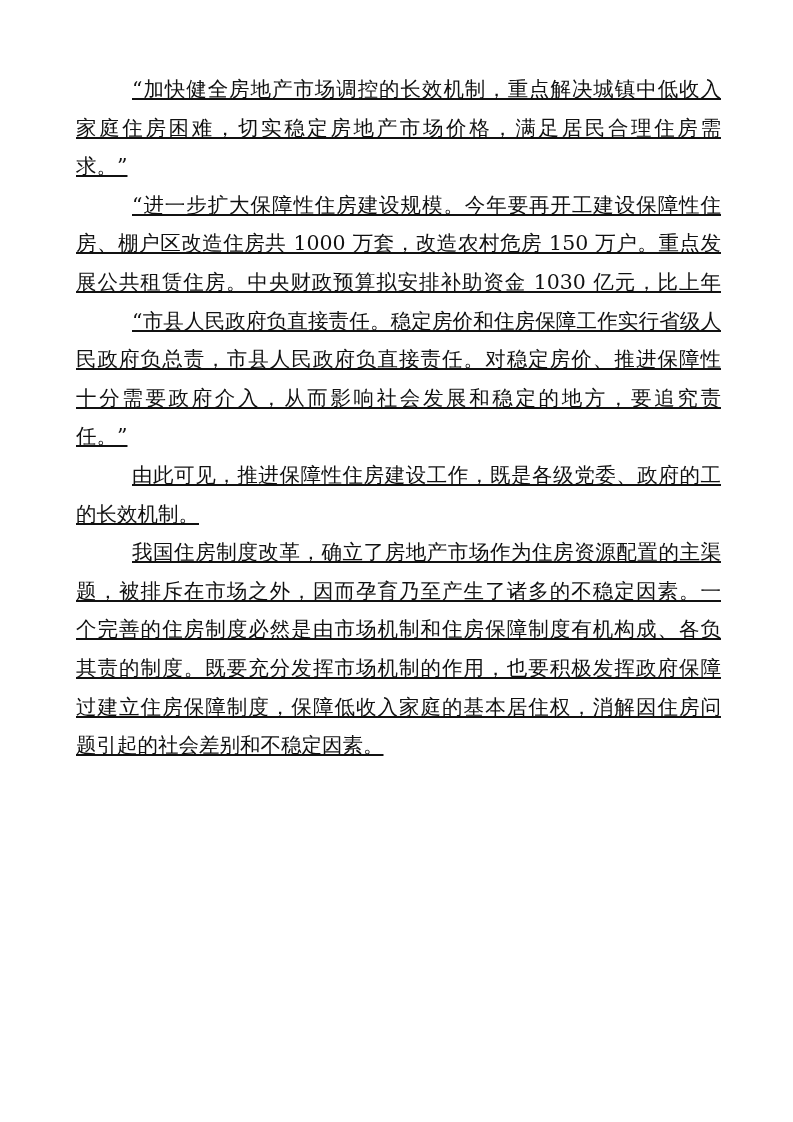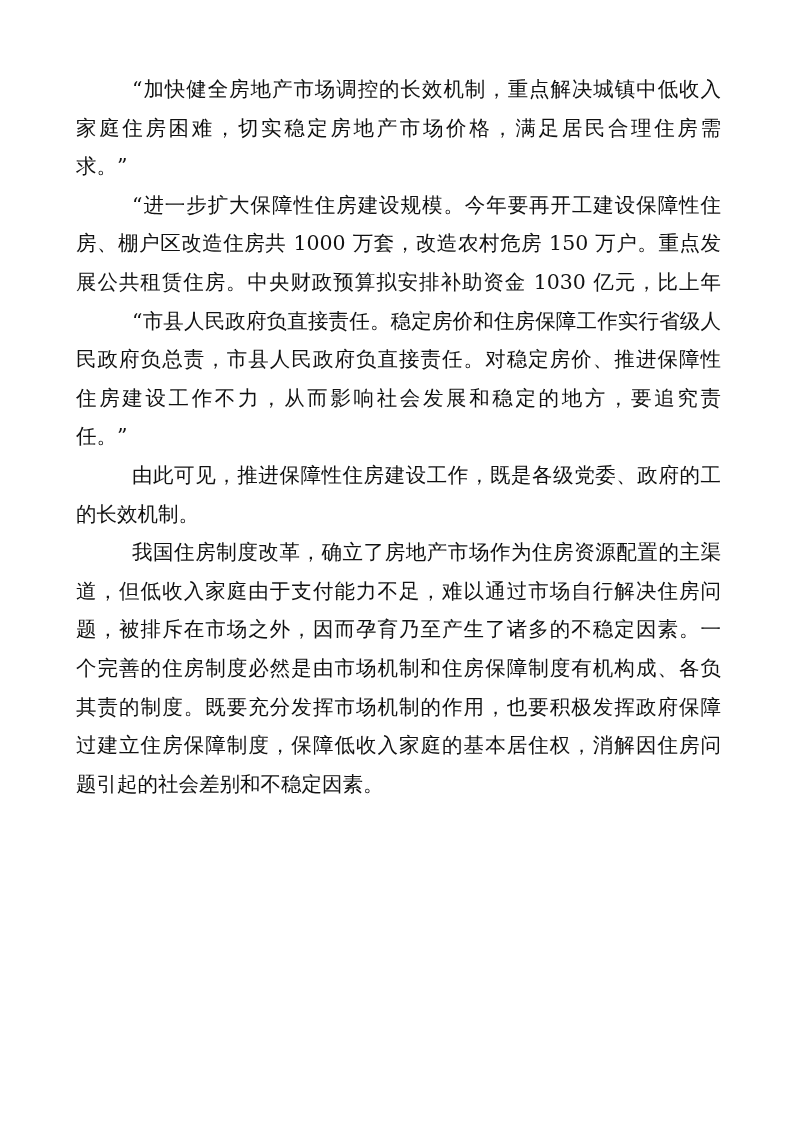--- a/index.html
+++ b/index.html
@@ -7,20 +7,21 @@
     .page {
       position: absolute; left: 76px; top: 70px; width: 645px;
       font-family: "DejaVu Serif", "Liberation Serif", serif;
       color: #111111;
     }
     .line {
       height: 38.6px; line-height: 38.6px;
       font-size: 20.5px; white-space: nowrap;
       text-align: justify; text-align-last: justify;
       letter-spacing: 0px;
+      text-decoration: underline;
     }
     .line.last { text-align-last: left; }
     .line.indent { padding-left: 56px; }
     .line.bold { font-weight: bold; font-family: "DejaVu Sans", "Liberation Sans", sans-serif; }
     .para { margin: 0; }
   </style>
 </head>
 <body>
 
 <div class="page">
@@ -33,33 +34,32 @@
 
   <div class="para">
     <div class="line indent">“进一步扩大保障性住房建设规模。今年要再开工建设保障性住</div>
     <div class="line">房、棚户区改造住房共 1000 万套，改造农村危房 150 万户。重点发</div>
     <div class="line">展公共租赁住房。中央财政预算拟安排补助资金 1030 亿元，比上年</div>
   </div>
 
   <div class="para">
     <div class="line indent">“市县人民政府负直接责任。稳定房价和住房保障工作实行省级人</div>
     <div class="line">民政府负总责，市县人民政府负直接责任。对稳定房价、推进保障性</div>
-    <div class="line">住房建设工作不力，从而影响社会发展和稳定的地方，要追究责</div>
+    <div class="line">十分需要政府介入，从而影响社会发展和稳定的地方，要追究责</div>
     <div class="line last">任。”</div>
   </div>
 
   <div class="para">
     <div class="line indent">由此可见，推进保障性住房建设工作，既是各级党委、政府的工</div>
     <div class="line last">的长效机制。</div>
   </div>
 
 
   <div class="para">
     <div class="line indent">我国住房制度改革，确立了房地产市场作为住房资源配置的主渠</div>
-    <div class="line">道，但低收入家庭由于支付能力不足，难以通过市场自行解决住房问</div>
     <div class="line">题，被排斥在市场之外，因而孕育乃至产生了诸多的不稳定因素。一</div>
     <div class="line">个完善的住房制度必然是由市场机制和住房保障制度有机构成、各负</div>
     <div class="line">其责的制度。既要充分发挥市场机制的作用，也要积极发挥政府保障</div>
     <div class="line">过建立住房保障制度，保障低收入家庭的基本居住权，消解因住房问</div>
     <div class="line last">题引起的社会差别和不稳定因素。</div>
   </div>
 
 </div>
 
 </body></html>

